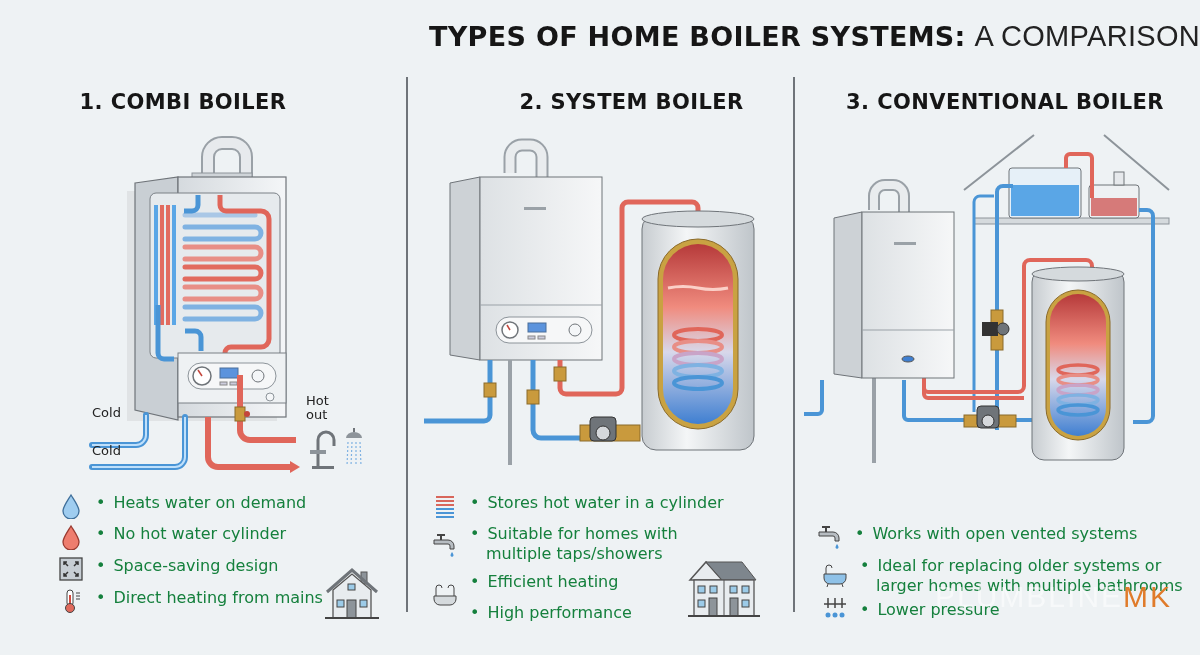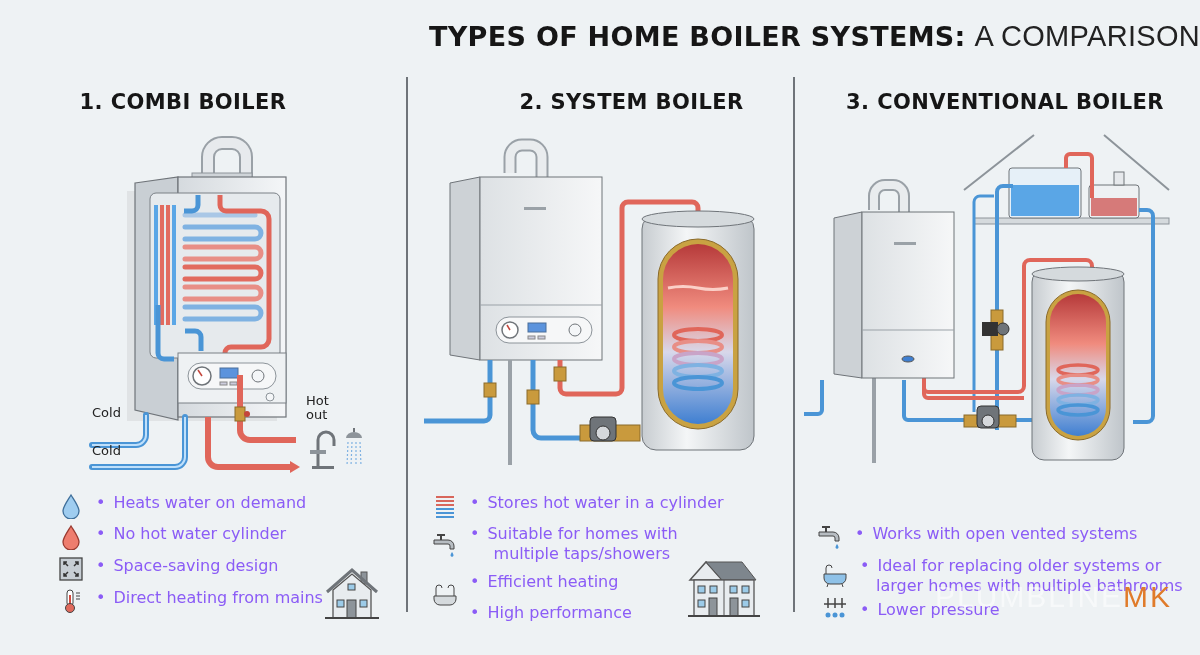--- a/index.html
+++ b/index.html
@@ -20,25 +20,25 @@
     position: absolute; top: 77px; width: 2px; height: 535px; background: #6f7479;
   }
   .col { position: absolute; top: 0; height: 655px; }
   .col-title {
     position: absolute; top: 90px; left: 0; right: 0; text-align: center;
     font-size: 21px; font-weight: 700; letter-spacing: 0.4px;
   }
   .illus { position: absolute; }
   .feat {
     position: absolute; display: flex; align-items: flex-start;
-    font-size: 16px; line-height: 20px; color: #8b5cf6; white-space: nowrap;
+    font-size: 16px; line-height: 20px; color: #15803d; white-space: nowrap;
   }
   .feat .ico { width: 26px; height: 26px; margin-right: 12px; flex: none; }
   .feat .txt::before { content: "\2022"; margin-right: 8px; }
-  .feat .txt .line2 { display: block; padding-left: 16px; text-align: center; }
+  .feat .txt .line2 { display: block; padding-left: 16px; }
   .house { position: absolute; }
   .pipe-label { position: absolute; font-size: 13px; line-height: 14px; color: #222; }
   .watermark {
     position: absolute; left: 935px; top: 580px; font-size: 30px; letter-spacing: 2px;
     color: rgba(255,255,255,0.55); font-family: "Liberation Sans", sans-serif; font-weight: 400;
   }
   .watermark .mk { color: #e07b2a; }
 </style>
 </head>
 <body>

